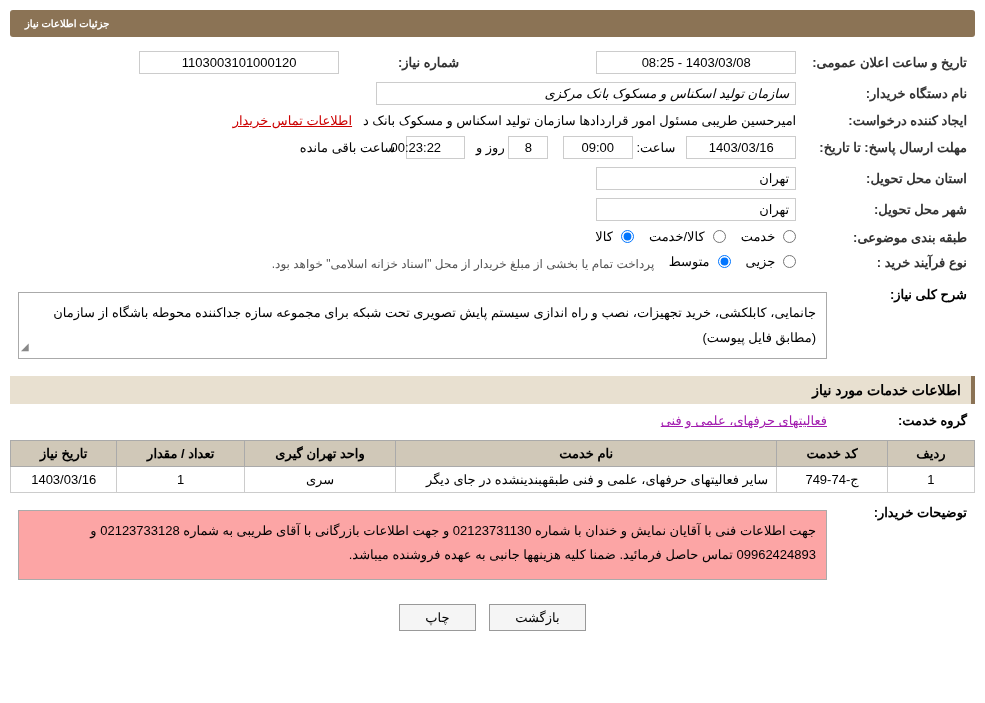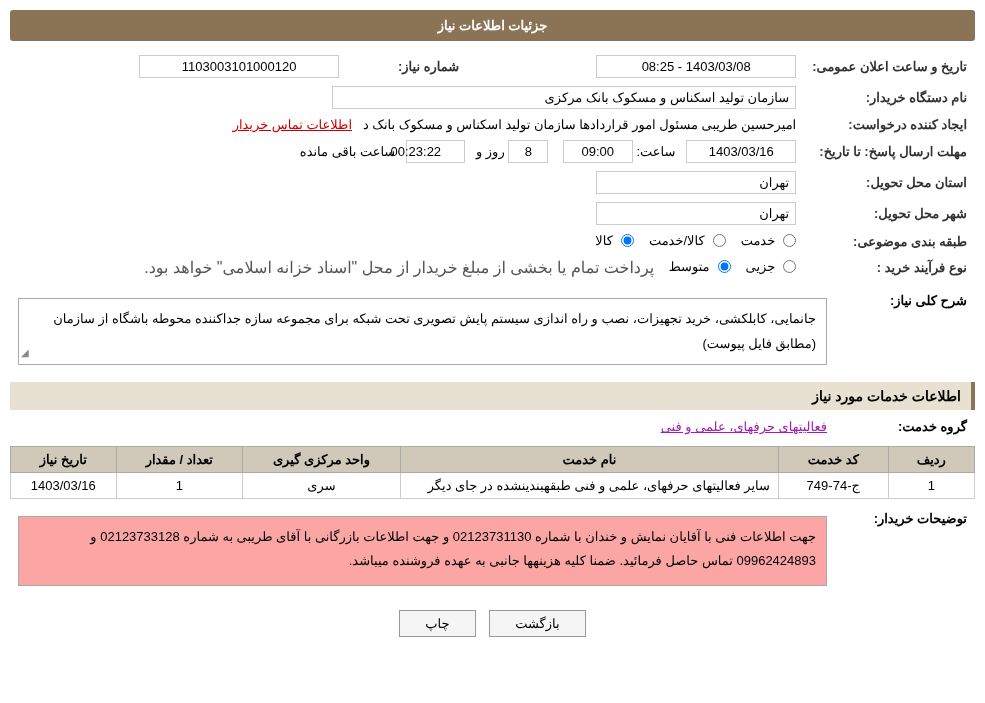--- a/index.html
+++ b/index.html
@@ -12,23 +12,23 @@
     .page-wrapper {
       width: 985px;
       min-height: 703px;
       background: #fff;
       margin: 0 auto;
       padding: 10px;
     }
     .page-title-bar {
       background: #8b7355;
       color: #fff;
-      text-align: center;
+      text-align: left;
       padding: 8px 15px;
-      font-size: 13px;
+      font-size: 10px;
       font-weight: bold;
       margin-bottom: 10px;
       border-radius: 3px;
     }
     .info-table {
       width: 100%;
       border-collapse: collapse;
       margin-bottom: 8px;
     }
     .info-table td {
@@ -191,21 +191,21 @@
         <span class="announce-date-box">1403/03/08 - 08:25</span>
       </td>
       <td class="label-cell" style="width:120px;">شماره نیاز:</td>
       <td>
         <span class="input-box" style="width:200px;text-align:center;">1103003101000120</span>
       </td>
     </tr>
     <tr>
       <td class="label-cell">نام دستگاه خریدار:</td>
       <td colspan="3">
-        <span class="input-box" style="width:464px;">سازمان تولید اسکناس و مسکوک بانک مرکزی</span>
+        <span class="input-box" style="width:420px;font-style:italic;">سازمان تولید اسکناس و مسکوک بانک مرکزی</span>
       </td>
     </tr>
     <tr>
       <td class="label-cell">ایجاد کننده درخواست:</td>
       <td colspan="3">
         <span>امیرحسین طریبی مسئول امور قراردادها سازمان تولید اسکناس و مسکوک بانک د</span>
         &nbsp;
         <span class="link-red">اطلاعات تماس خریدار</span>
       </td>
     </tr>
@@ -263,21 +263,21 @@
           <span class="radio-item">
             <input type="radio" name="purchase" style="">
             <span>جزیی</span>
           </span>
           <span class="radio-item">
             <input type="radio" name="purchase" checked="" style="">
             <span>متوسط</span>
           </span>
         </span>
         &nbsp;&nbsp;
-        <span style="color:#555; font-size:16px;">پرداخت تمام یا بخشی از مبلغ خریدار از محل "اسناد خزانه اسلامی" خواهد بود.</span>
+        <span style="color:#555; font-size:12px;">پرداخت تمام یا بخشی از مبلغ خریدار از محل "اسناد خزانه اسلامی" خواهد بود.</span>
       </td>
     </tr>
   </tbody>
     </table>
 
   <table class="info-table">
     <tbody>
         <tr>
       <td style="width:140px; font-weight:bold; padding: 4px 8px; vertical-align:top;">شرح کلی نیاز:</td>
       <td>
@@ -299,21 +299,21 @@
     </tr>
   </tbody>
     </table>
 
   <table class="services-table">
     <thead>
       <tr>
         <th>ردیف</th>
         <th>کد خدمت</th>
         <th>نام خدمت</th>
-        <th>واحد مرکزی گیری</th>
+        <th>واحد تهران گیری</th>
         <th>تعداد / مقدار</th>
         <th>تاریخ نیاز</th>
       </tr>
     </thead>
     <tbody id="services-tbody">
     <tr>
       <td>1</td>
       <td>ج-74-749</td>
       <td style="text-align:right;">سایر فعالیتهای حرفهای، علمی و فنی طبقهبندینشده در جای دیگر</td>
       <td>سری</td>

